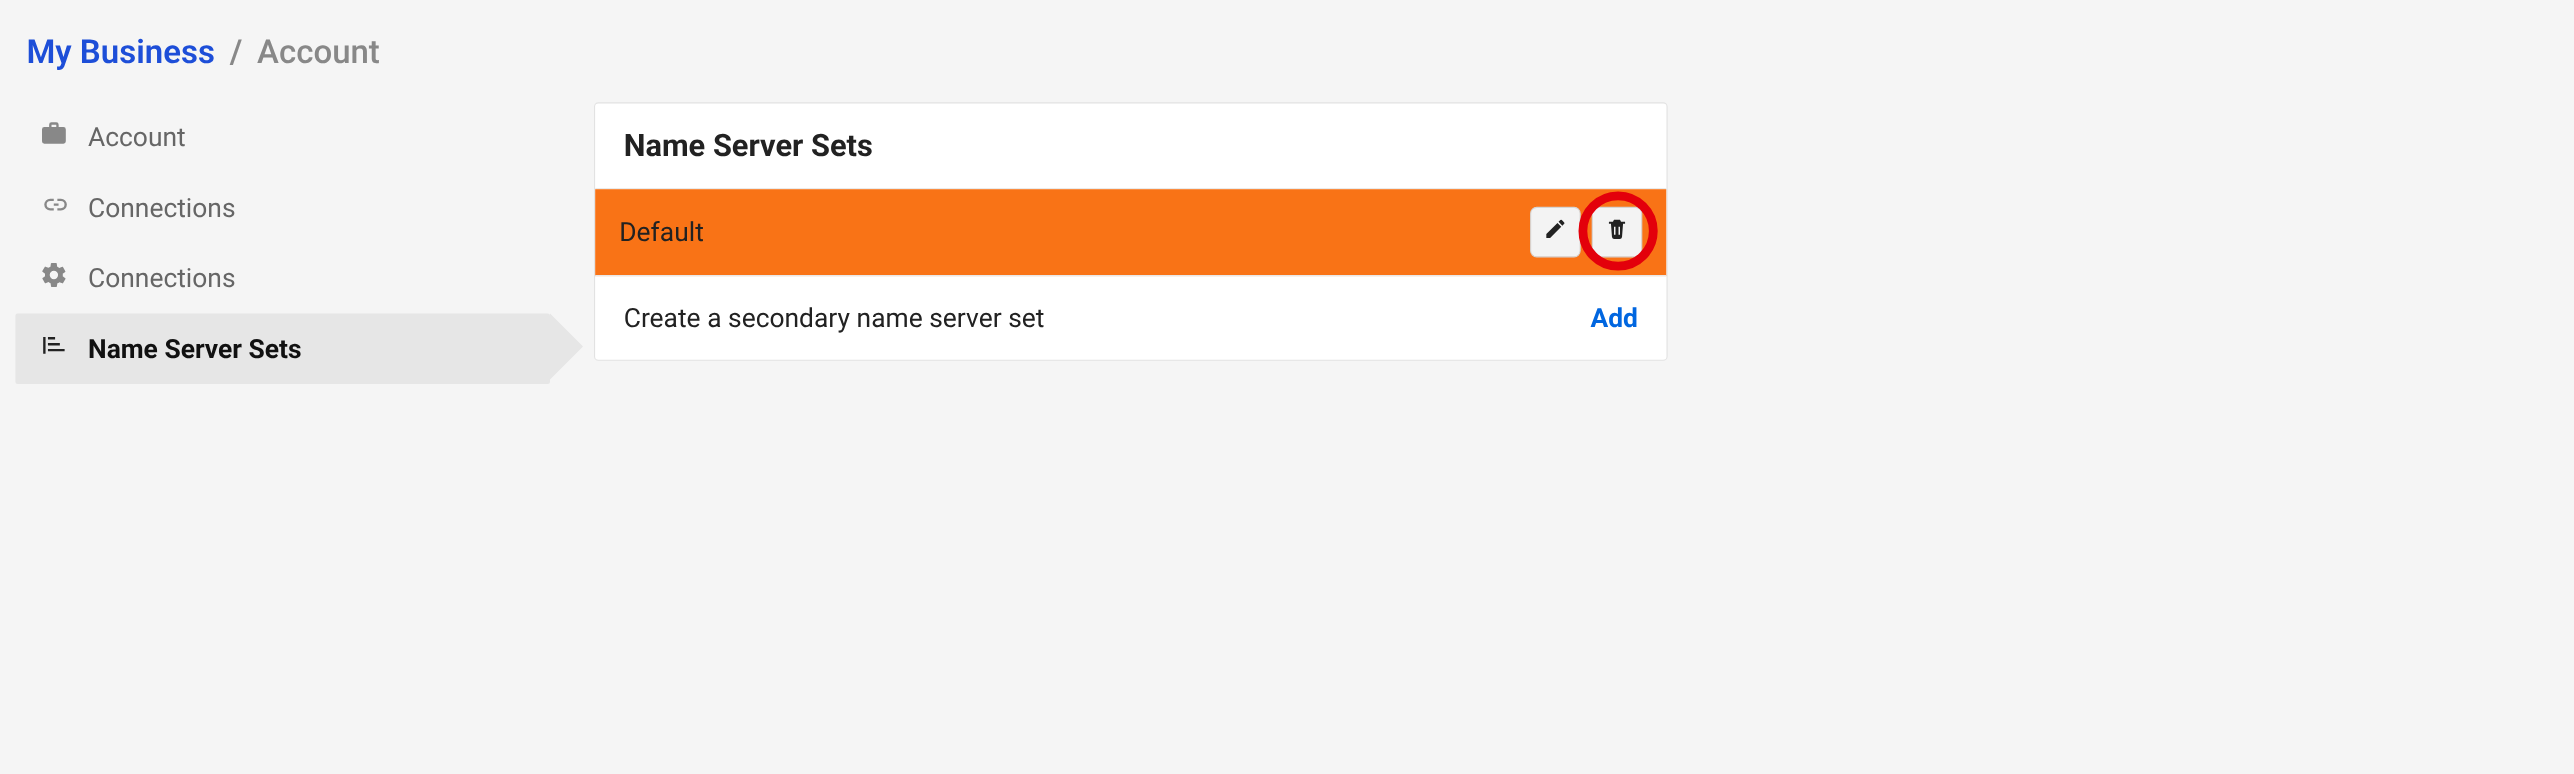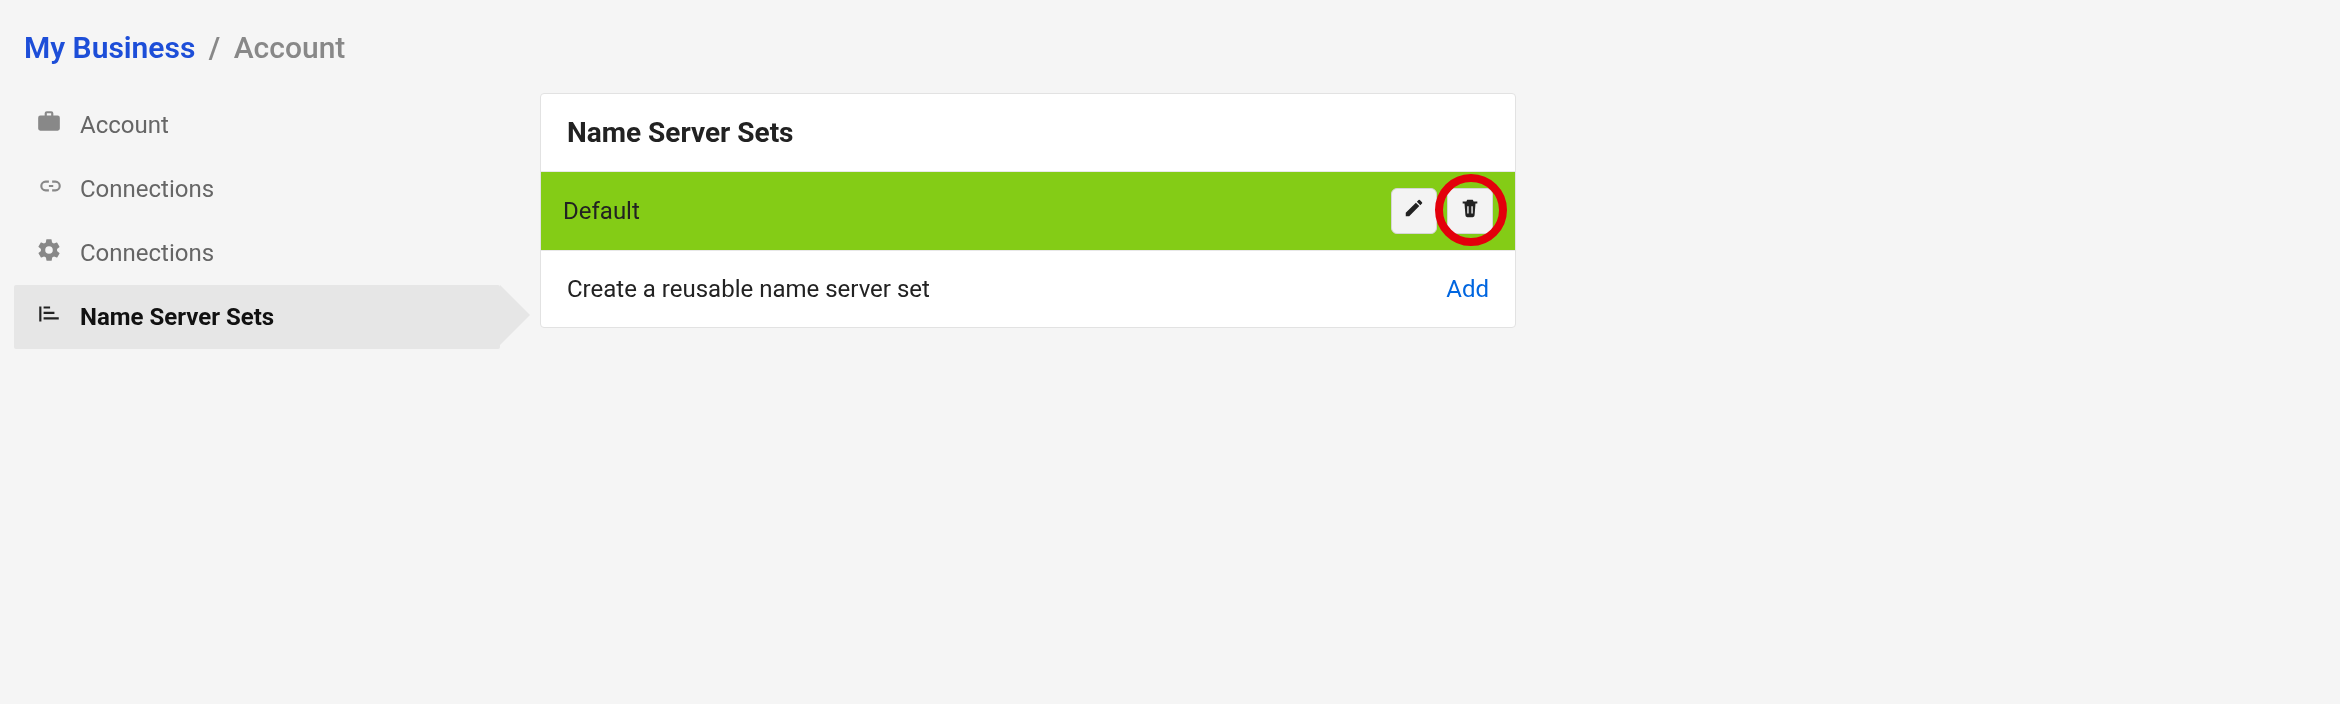--- a/index.html
+++ b/index.html
@@ -95,21 +95,21 @@
     }
     .row {
       display: flex;
       align-items: center;
       justify-content: space-between;
       padding: 16px 22px;
       border-bottom: 1px solid #e8e8e8;
       font-size: 24px;
     }
     .row.highlight {
-      background: #84cc16;
+      background: #f97316;
     }
     .row-name {
       color: #222;
     }
     .row-actions {
       display: flex;
       gap: 10px;
       position: relative;
     }
     .icon-btn {
@@ -133,21 +133,21 @@
       align-items: center;
       justify-content: space-between;
       padding: 24px 26px;
       font-size: 24px;
     }
     .footer-text {
       color: #222;
     }
     .add-link {
       color: #0066e0;
-      font-weight: 400;
+      font-weight: 700;
       cursor: pointer;
     }
     .highlight-circle {
       position: absolute;
       width: 72px;
       height: 72px;
       border: 8px solid #e3000b;
       border-radius: 50%;
       right: -14px;
       top: -14px;
@@ -226,18 +226,18 @@
                   <path d="M6 7h12l-1 13a2 2 0 0 1-2 2H9a2 2 0 0 1-2-2L6 7zm3-4h6l1 2h4v2H4V5h4l1-2zM9 10v8h1.5v-8H9zm4.5 0v8H15v-8h-1.5z"></path>
                 </svg>
             </span>
           </div>
           <div class="highlight-circle"></div>
         </div>
       </div>
 
 
       <div class="footer-row">
-        <span class="footer-text">Create a reusable name server set</span>
+        <span class="footer-text">Create a secondary name server set</span>
         <span class="add-link">Add</span>
       </div>
     </div>
   </div>
 </div>
 
 </body></html>

